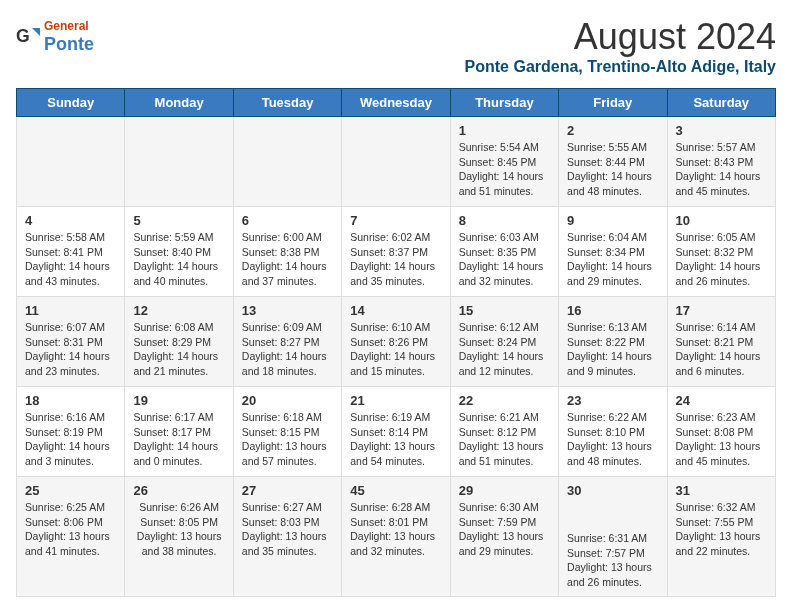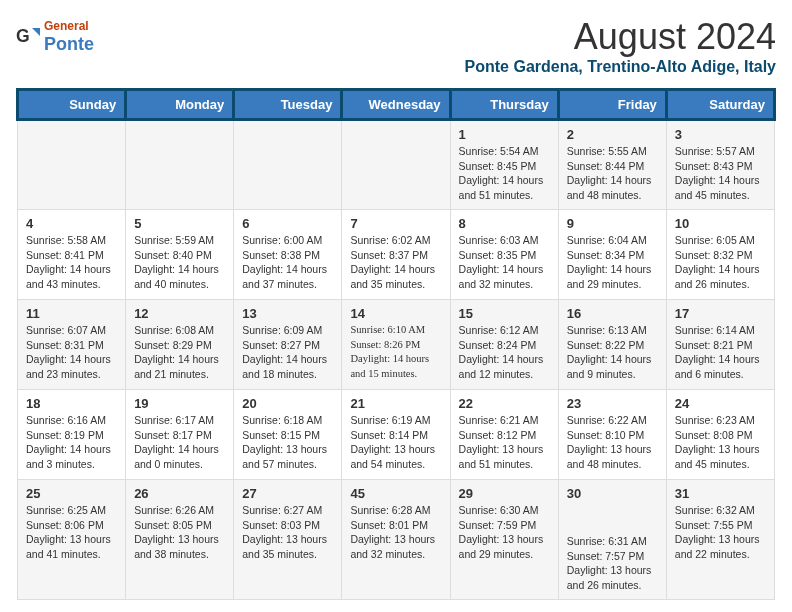--- a/index.html
+++ b/index.html
@@ -39,25 +39,25 @@
       font-weight: bold;
     }
     table {
       width: 100%;
       border-collapse: collapse;
       table-layout: fixed;
     }
     thead tr th {
       background-color: #3a7bbf;
       color: #fff;
-      text-align: right;
+      text-align: center;
       padding: 6px 8px;
       font-size: 13px;
       font-weight: bold;
-      border: 3px solid #0c4a6e;
+      border: 1px solid #0c4a6e;
     }
     tbody tr td {
       vertical-align: top;
       padding: 6px 8px;
       font-size: 11px;
       color: #333;
       border: 1px solid #ddd;
       height: 90px;
     }
     tbody tr:nth-child(odd) td {
@@ -209,21 +209,21 @@
         </td>
         <td>
           <span class="day-number">13</span>
           <div class="day-info" style="white-space: pre-line;">Sunrise: 6:09 AM
 Sunset: 8:27 PM
 Daylight: 14 hours
 and 18 minutes.</div>
         </td>
         <td>
           <span class="day-number">14</span>
-          <div class="day-info" style="white-space: pre-line; font-family: Liberation Serif, serif;">Sunrise: 6:10 AM
+          <div class="day-info" style="white-space: pre-line;">Sunrise: 6:10 AM
 Sunset: 8:26 PM
 Daylight: 14 hours
 and 15 minutes.</div>
         </td>
         <td>
           <span class="day-number">15</span>
           <div class="day-info" style="white-space: pre-line;">Sunrise: 6:12 AM
 Sunset: 8:24 PM
 Daylight: 14 hours
 and 12 minutes.</div>
@@ -297,21 +297,21 @@
       <tr>
         <td>
           <span class="day-number">25</span>
           <div class="day-info" style="white-space: pre-line;">Sunrise: 6:25 AM
 Sunset: 8:06 PM
 Daylight: 13 hours
 and 41 minutes.</div>
         </td>
         <td>
           <span class="day-number">26</span>
-          <div class="day-info" style="white-space: pre-line;">Sunrise: 6:26 AM
+          <div class="day-info" style="white-space: pre-line; text-align: center;">Sunrise: 6:26 AM
 Sunset: 8:05 PM
 Daylight: 13 hours
 and 38 minutes.</div>
         </td>
         <td>
           <span class="day-number">27</span>
           <div class="day-info" style="white-space: pre-line;">Sunrise: 6:27 AM
 Sunset: 8:03 PM
 Daylight: 13 hours
 and 35 minutes.</div>

